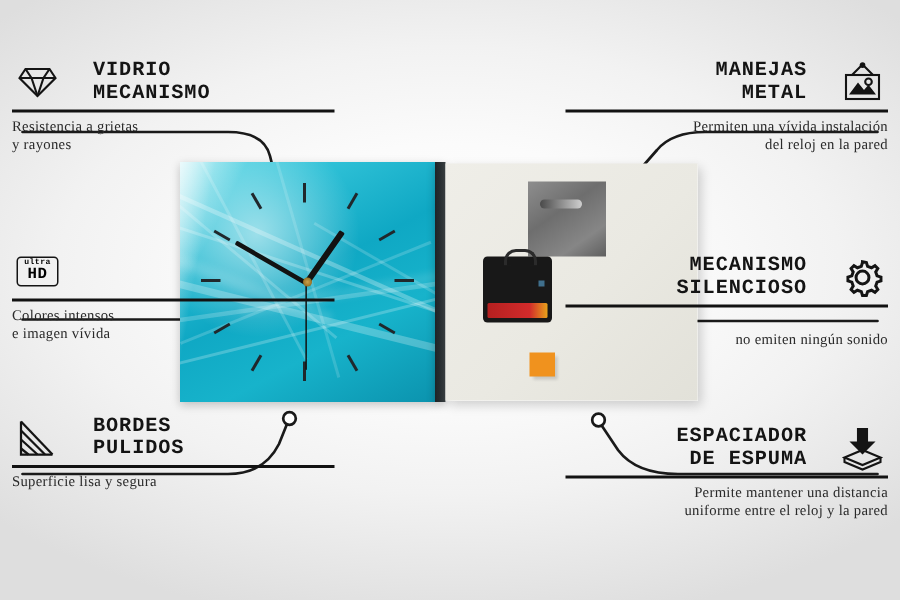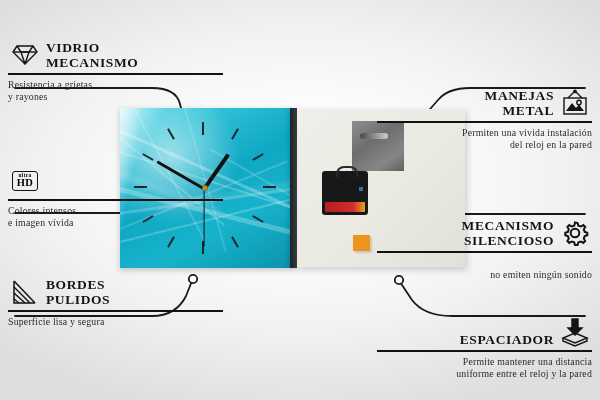--- a/index.html
+++ b/index.html
@@ -10,30 +10,30 @@
   }
   #stage{
     position:relative;width:600px;height:400px;overflow:hidden;
     background:
       radial-gradient(ellipse 70% 60% at 50% 45%, #ffffff 0%, #fbfbfb 35%, #f2f2f2 62%, #e6e6e6 85%, #dedede 100%);
   }
   
   .feature{position:absolute;width:215px;}
   .feature.left{left:8px;text-align:left;}
   .feature.right{right:8px;text-align:right;}
-  .fhead{display:flex;align-items:flex-end;gap:4px;}
+  .fhead{display:flex;align-items:flex-start;gap:20px;font-family:Liberation Mono, monospace;}
   .feature.right .fhead{justify-content:flex-end;}
   .feature.left .fhead{justify-content:flex-start;}
   .ficon{width:34px;height:30px;flex:0 0 34px;display:flex;align-items:center;justify-content:center;}
   .ftitle{
     font-size:13.5px;line-height:15px;font-weight:700;color:#141414;
     letter-spacing:.6px;
   }
   .feature.left .ftitle{text-align:left;}
-  .feature.right .ftitle{text-align:right;margin-top:48px;}
+  .feature.right .ftitle{text-align:right;}
   .frule{height:1.6px;background:#121212;margin:3px 0 4px 0;width:100%;}
   .fdesc{
     font-size:9.8px;line-height:12.4px;color:#2a2a2a;letter-spacing:.2px;
   }
   
   #product{position:absolute;left:120px;top:108px;width:264px;height:162px;}
   #clockface{
     position:absolute;left:0;top:0;width:170px;height:160px;
     background:
       radial-gradient(circle at 30% 30%, rgba(255,255,255,.55) 0%, rgba(255,255,255,0) 42%),
@@ -247,21 +247,21 @@
     </div>
     <div class="frule"></div>
     <div class="fdesc">
       <br><span>no emiten ningún sonido</span>
     </div>
   </div>
 
   <div class="feature right" style="top:284px;">
     <div class="fhead">
       <span class="ftitle">
-        <span>ESPACIADOR</span><br>
+        <span>ESPACIADOR</span><br><span>DE ESPUMA</span>
       </span>
       <span class="ficon">
         <svg width="30" height="30" viewBox="0 0 30 30" fill="none" stroke="#141414" stroke-width="1.4">
           <path d="M12 2 H18 V11 H22 L15 18 L8 11 H12 Z" fill="#141414"></path>
           <path d="M15 16 L27 21 L15 26 L3 21 Z"></path>
           <path d="M3 21 V24 L15 29 L27 24 V21"></path>
         </svg>
       </span>
     </div>
     <div class="frule"></div>

